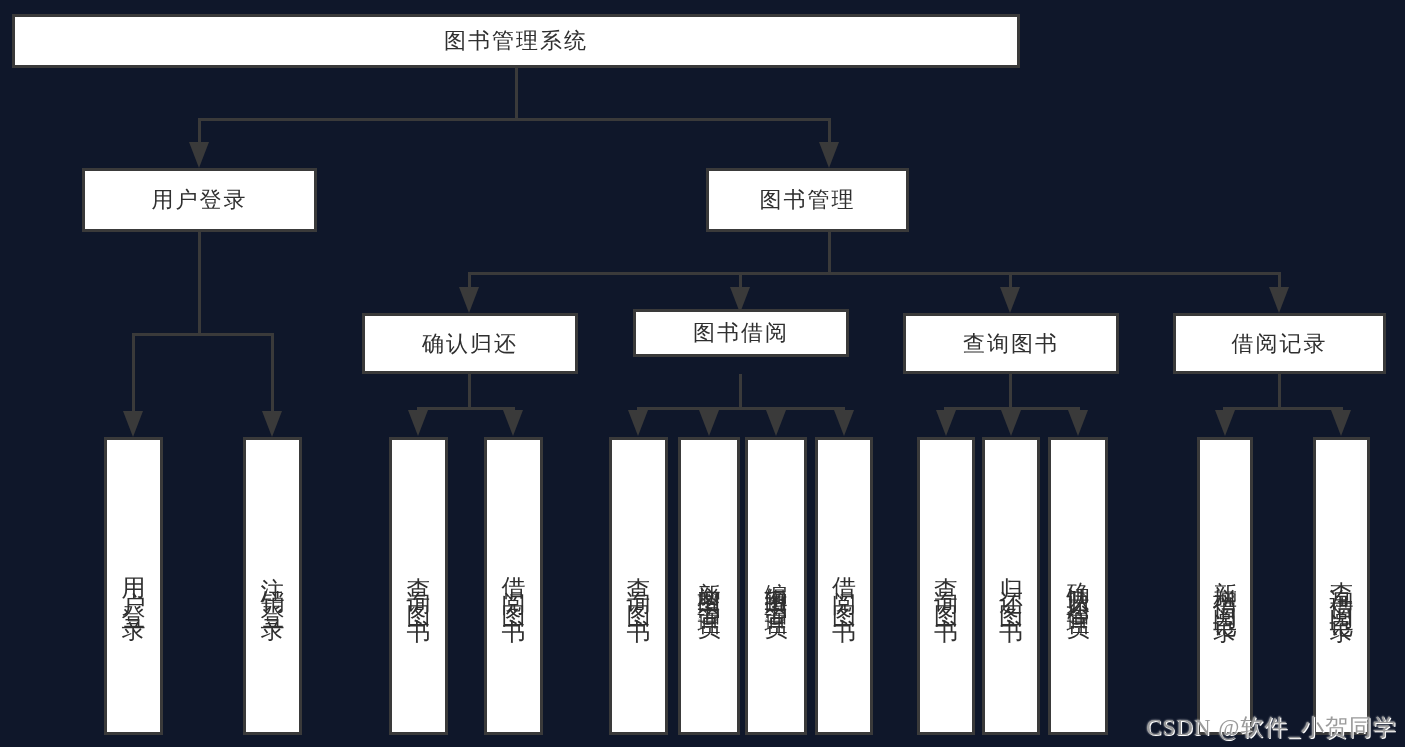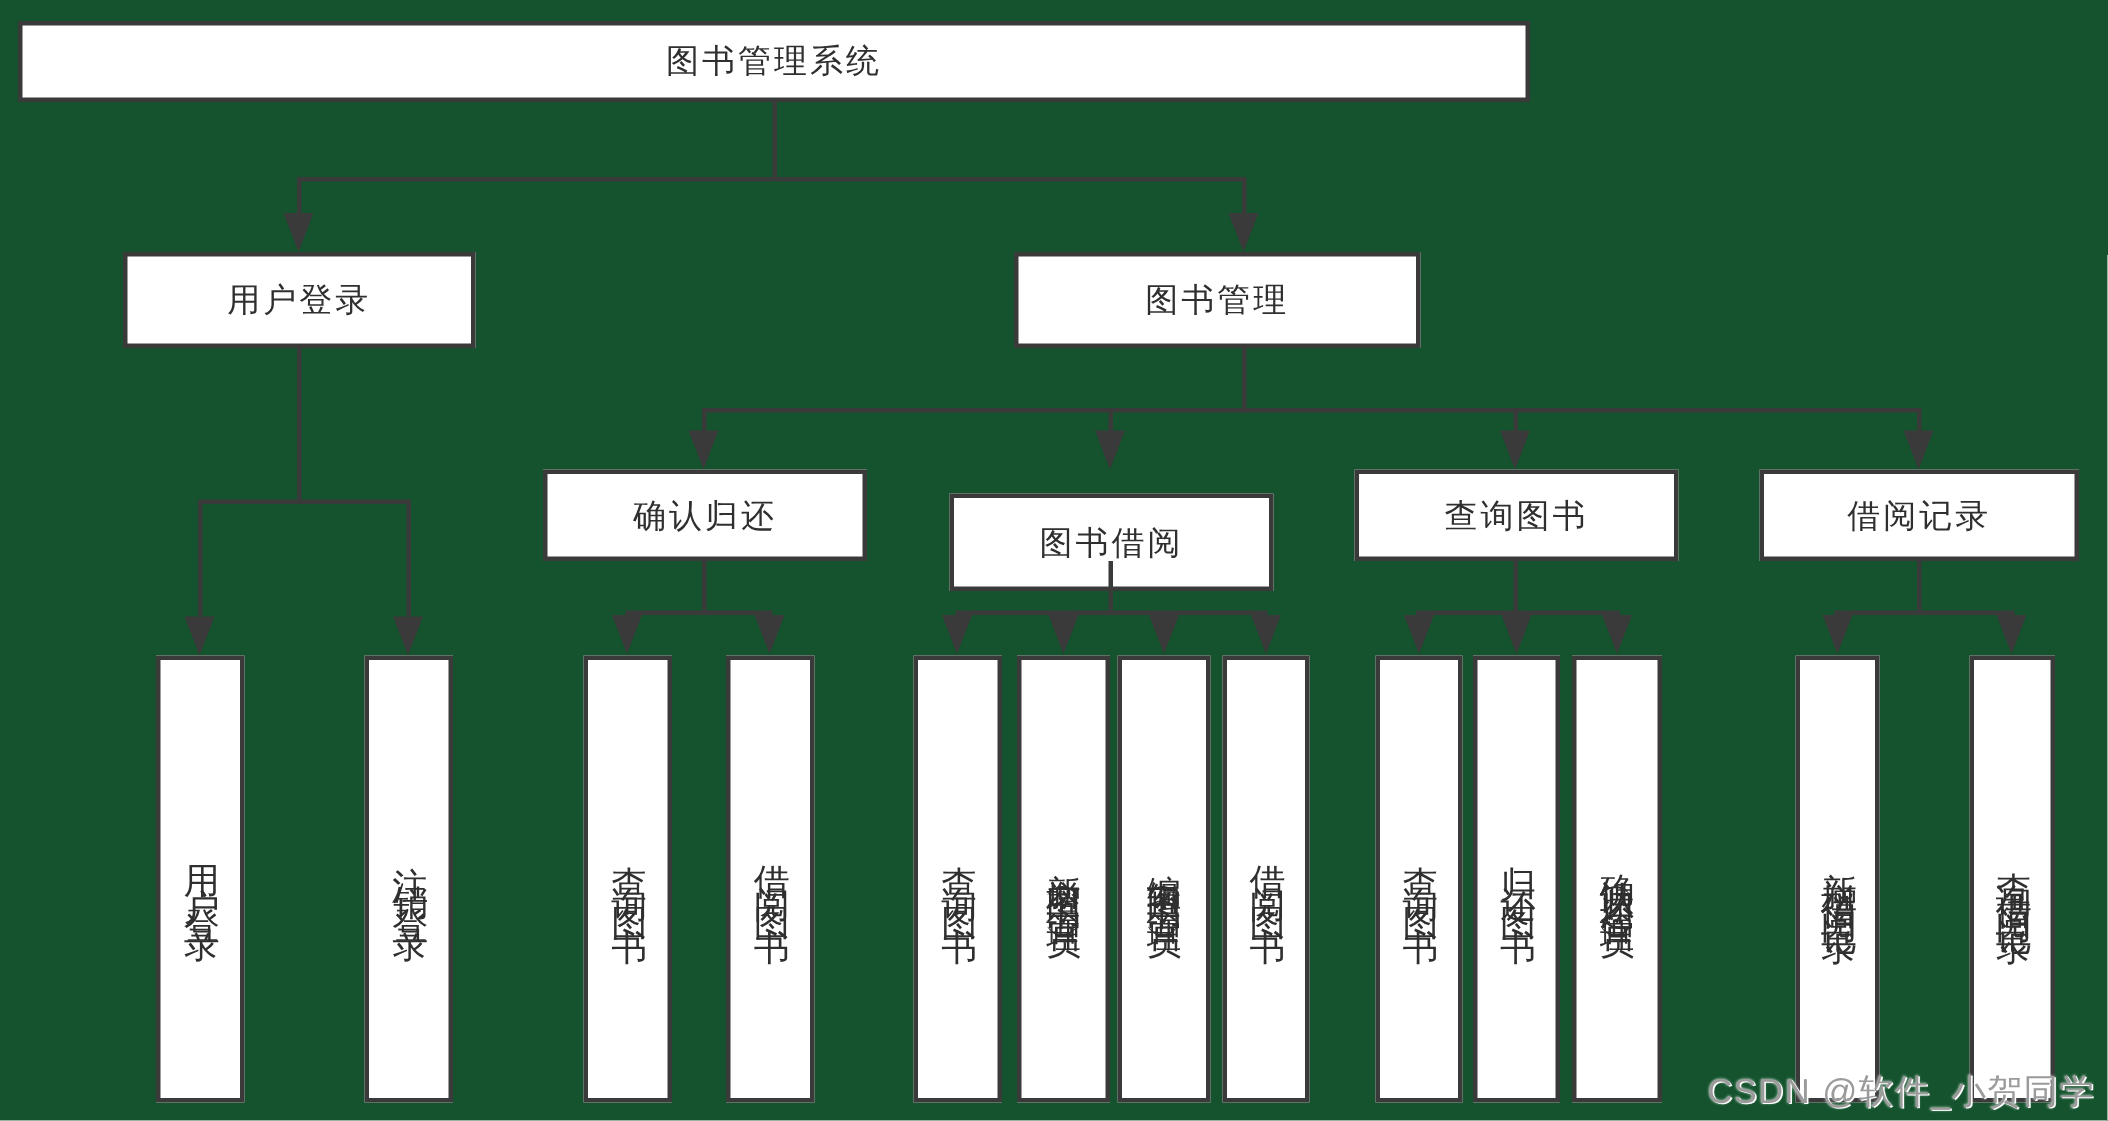--- a/index.html
+++ b/index.html
@@ -1,18 +1,18 @@
 <!DOCTYPE html>
 <html><head>
 <meta charset="utf-8">
 <style>
   html,body{margin:0;padding:0;background:#ffffff;}
   .canvas{
-    position:relative;width:1405px;height:747px;background:#14532d;overflow:hidden;
-    font-family:Liberation Sans, sans-serif;color:#2f2f2f;
+    position:relative;width:1405px;height:747px;background:#0f172a;overflow:hidden;
+    font-family:Liberation Serif, serif;color:#2f2f2f;
   }
   .node{
     position:absolute;border:3px solid #3a3a3a;background:#ffffff;
     display:flex;align-items:center;justify-content:center;
     box-sizing:border-box;font-size:22px;letter-spacing:2px;
   }
   .vnode span{
     writing-mode:vertical-lr;text-orientation:mixed;
     font-size:24px;letter-spacing:14px;line-height:1.0;
   }
@@ -43,21 +43,21 @@
   <div class="vl" style="left:515px;top:68px;height:52px"></div>
   <div class="hl" style="left:198px;top:118px;width:633px"></div>
   <div class="vl" style="left:198px;top:120px;height:24px"></div>
   <div class="vl" style="left:828px;top:120px;height:24px"></div>
   <div class="arw" style="left:189px;top:142px"></div>
   <div class="arw" style="left:819px;top:142px"></div>
 
   <div class="node" style="left:82px;top:168px;width:235px;height:64px">
     <span>用户登录</span>
   </div>
-  <div class="node" style="left:676px;top:168px;width:271px;height:64px">
+  <div class="node" style="left:706px;top:168px;width:203px;height:64px">
     <span>图书管理</span>
   </div>
 
   <div class="vl" style="left:198px;top:232px;height:104px"></div>
   <div class="hl" style="left:132px;top:333px;width:142px"></div>
   <div class="vl" style="left:132px;top:335px;height:76px"></div>
   <div class="vl" style="left:271px;top:335px;height:76px"></div>
   <div class="arw" style="left:123px;top:411px"></div>
   <div class="arw" style="left:262px;top:411px"></div>
 
@@ -68,21 +68,21 @@
   <div class="vl" style="left:1009px;top:274px;height:14px"></div>
   <div class="vl" style="left:1278px;top:274px;height:14px"></div>
   <div class="arw" style="left:459px;top:287px"></div>
   <div class="arw" style="left:730px;top:287px"></div>
   <div class="arw" style="left:1000px;top:287px"></div>
   <div class="arw" style="left:1269px;top:287px"></div>
 
   <div class="node" style="left:362px;top:313px;width:216px;height:61px">
     <span>确认归还</span>
   </div>
-  <div class="node" style="left:633px;top:329px;width:216px;height:65px">
+  <div class="node" style="left:633px;top:309px;width:216px;height:48px">
     <span>图书借阅</span>
   </div>
   <div class="node" style="left:903px;top:313px;width:216px;height:61px">
     <span>查询图书</span>
   </div>
   <div class="node" style="left:1173px;top:313px;width:213px;height:61px">
     <span>借阅记录</span>
   </div>
 
   <div class="vl" style="left:468px;top:374px;height:36px"></div>

